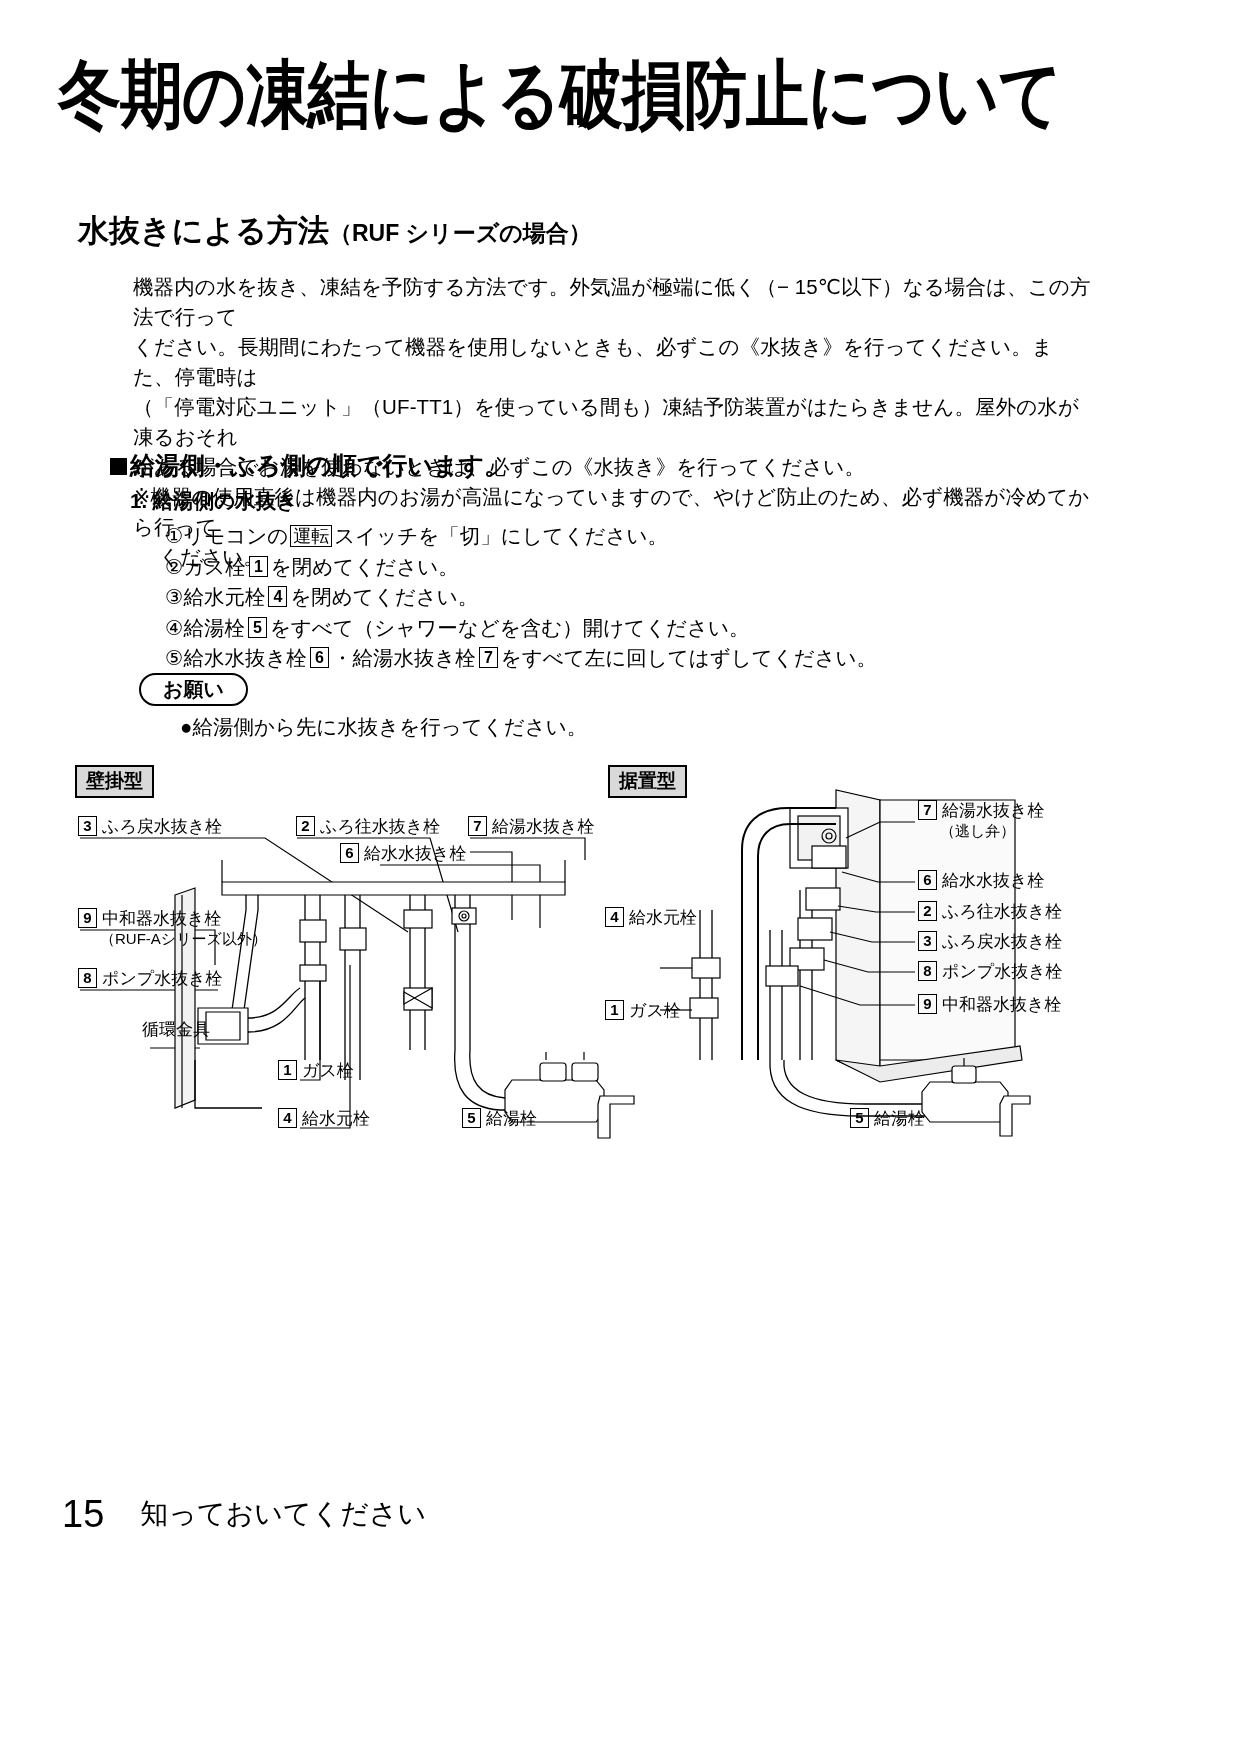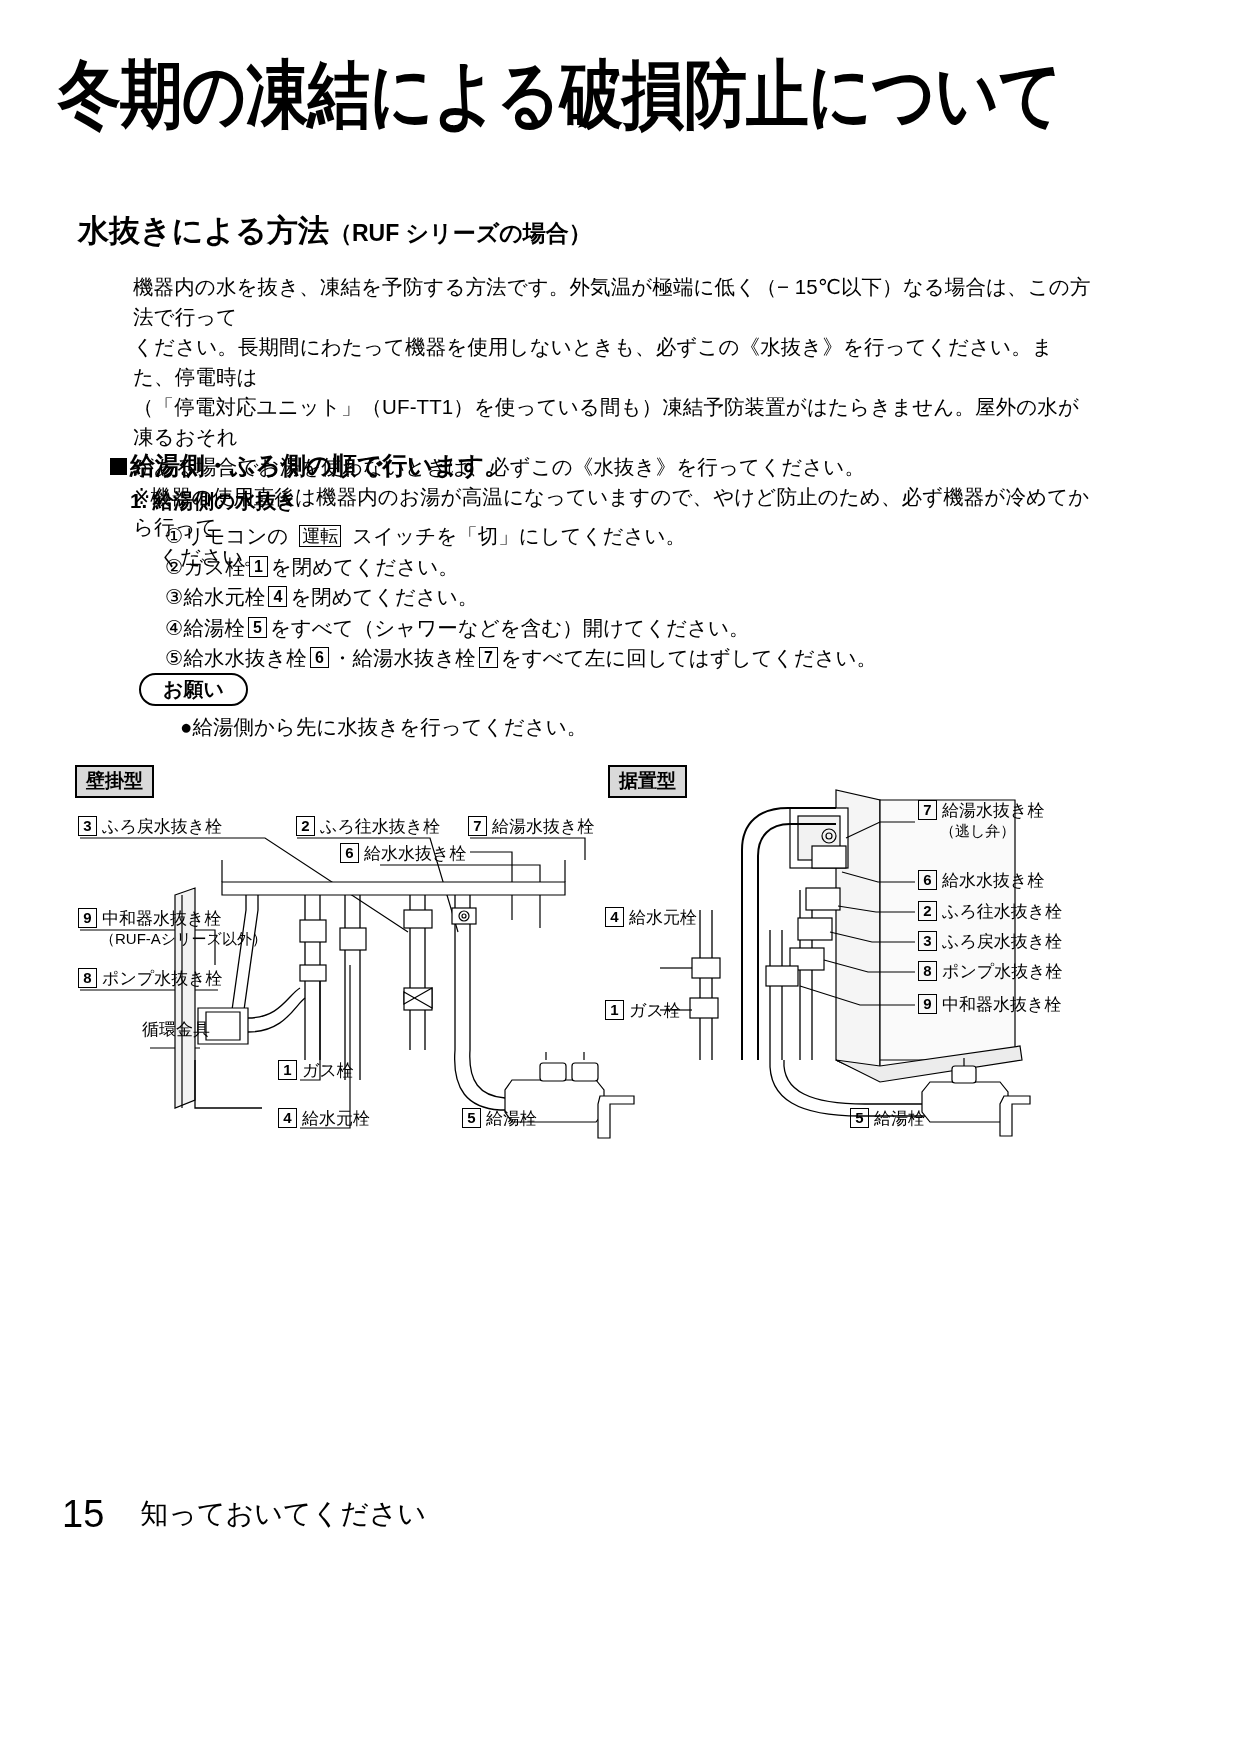--- a/index.html
+++ b/index.html
@@ -186,21 +186,21 @@
     vertical-align: 2px;
     min-width: 11px;
     text-align: center;
   }
   .boxlabel {
     display: inline-block;
     border: 1.6px solid #000;
     font-size: 18px;
     line-height: 20px;
     padding: 0px 2px;
-    margin: 0 11px;
+    margin: 0 2px;
     vertical-align: 1px;
   }
 
   
   .onegai-box {
     position: absolute;
     left: 139px;
     top: 673px;
     width: 109px;
     height: 33px;

